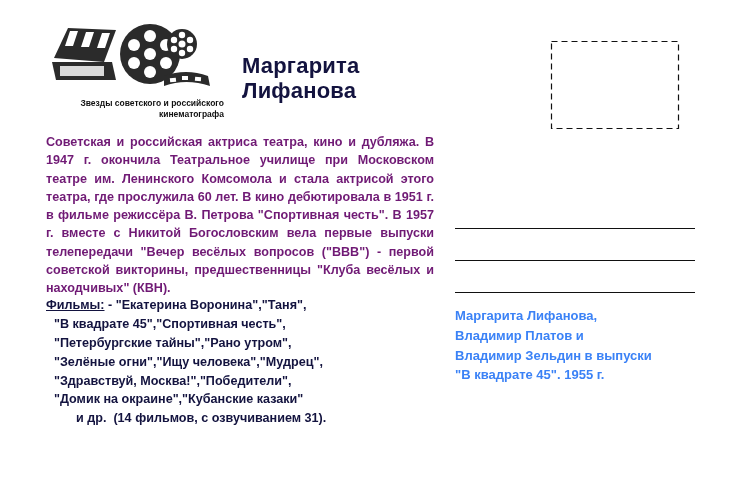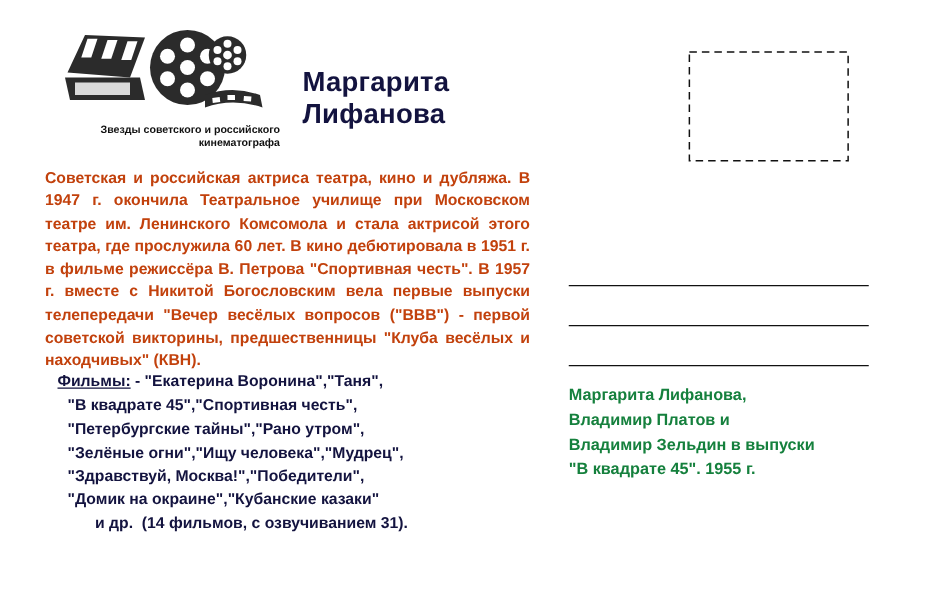--- a/index.html
+++ b/index.html
@@ -65,27 +65,27 @@
     top: 36px;
     font-size: 22px;
     font-weight: bold;
     line-height: 1.12;
     color: #13133f;
     letter-spacing: 0.2px;
   }
 
   .bio {
     position: absolute;
-    left: 36px;
+    left: 46px;
     top: 133px;
     width: 388px;
     font-size: 12.6px;
     font-weight: bold;
     line-height: 1.45;
-    color: #c2410c;
+    color: #701a75;
     text-align: justify;
     text-justify: inter-word;
   }
   .bio p {
     margin: 0;
   }
 
   .films {
     position: absolute;
     left: 46px;
@@ -135,21 +135,21 @@
   }
 
   .caption-block {
     position: absolute;
     left: 455px;
     top: 306px;
     width: 255px;
     font-size: 13px;
     font-weight: bold;
     line-height: 1.52;
-    color: #15803d;
+    color: #3b82f6;
   }
 
   .source-note {
     position: absolute;
     left: 455px;
     top: 400px;
     width: 255px;
     text-align: center;
     font-size: 10px;
     font-weight: bold;

